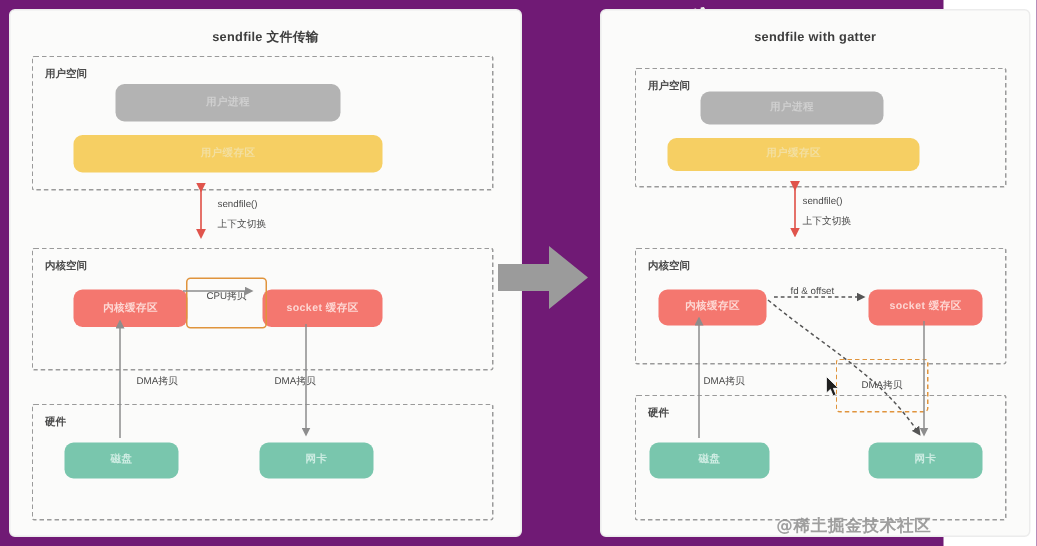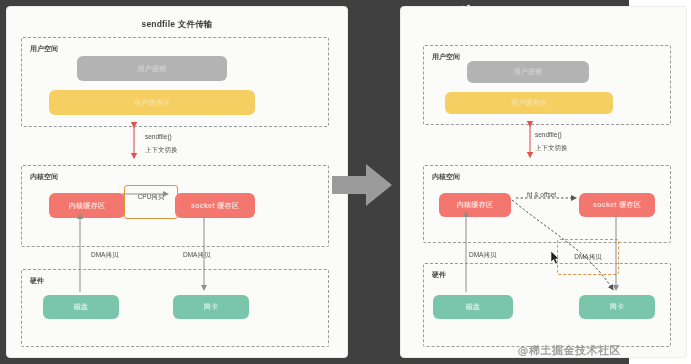--- a/index.html
+++ b/index.html
@@ -3,21 +3,21 @@
 <meta charset="utf-8">
 <style>
   html,body{margin:0;padding:0;}
   body{
     width:691px;height:364px;
     background:#ffffff;
     font-family:"Liberation Sans","DejaVu Sans",sans-serif;
     overflow:hidden;
     position:relative;
   }
-  #stage{position:absolute;left:0;top:0;width:629px;height:364px;background:#404040;}
+  #stage{position:absolute;left:0;top:0;width:629px;height:364px;background:#701a75;}
 
   
   .panel{position:absolute;background:#fbfbfa;border:1px solid #ececec;border-radius:4px;}
   #panel-left{left:6px;top:6px;width:340px;height:350px;}
   #panel-right{left:400px;top:6px;width:285px;height:350px;}
 
   .panel-title{
     position:absolute;left:0;right:0;top:12px;
     text-align:center;font-size:8.5px;font-weight:bold;color:#3d3d3d;
     letter-spacing:.2px;
@@ -130,20 +130,21 @@
     </div>
     <div class="block b-green" style="left:36px;top:288px;width:76px;height:24px;">
       <span>磁盘</span>
     </div>
     <div class="block b-green" style="left:166px;top:288px;width:76px;height:24px;">
       <span>网卡</span>
     </div>
   </div>
 
   <div class="panel" id="panel-right">
+    <div class="panel-title">sendfile with gatter</div>
 
     <div class="zone" style="left:22px;top:38px;width:246px;height:78px;">
       <div class="zone-label">用户空间</div>
     </div>
     <div class="block b-gray" style="left:66px;top:54px;width:122px;height:22px;">
       <span>用户进程</span>
     </div>
     <div class="block b-yellow" style="left:44px;top:85px;width:168px;height:22px;">
       <span>用户缓存区</span>
     </div>

